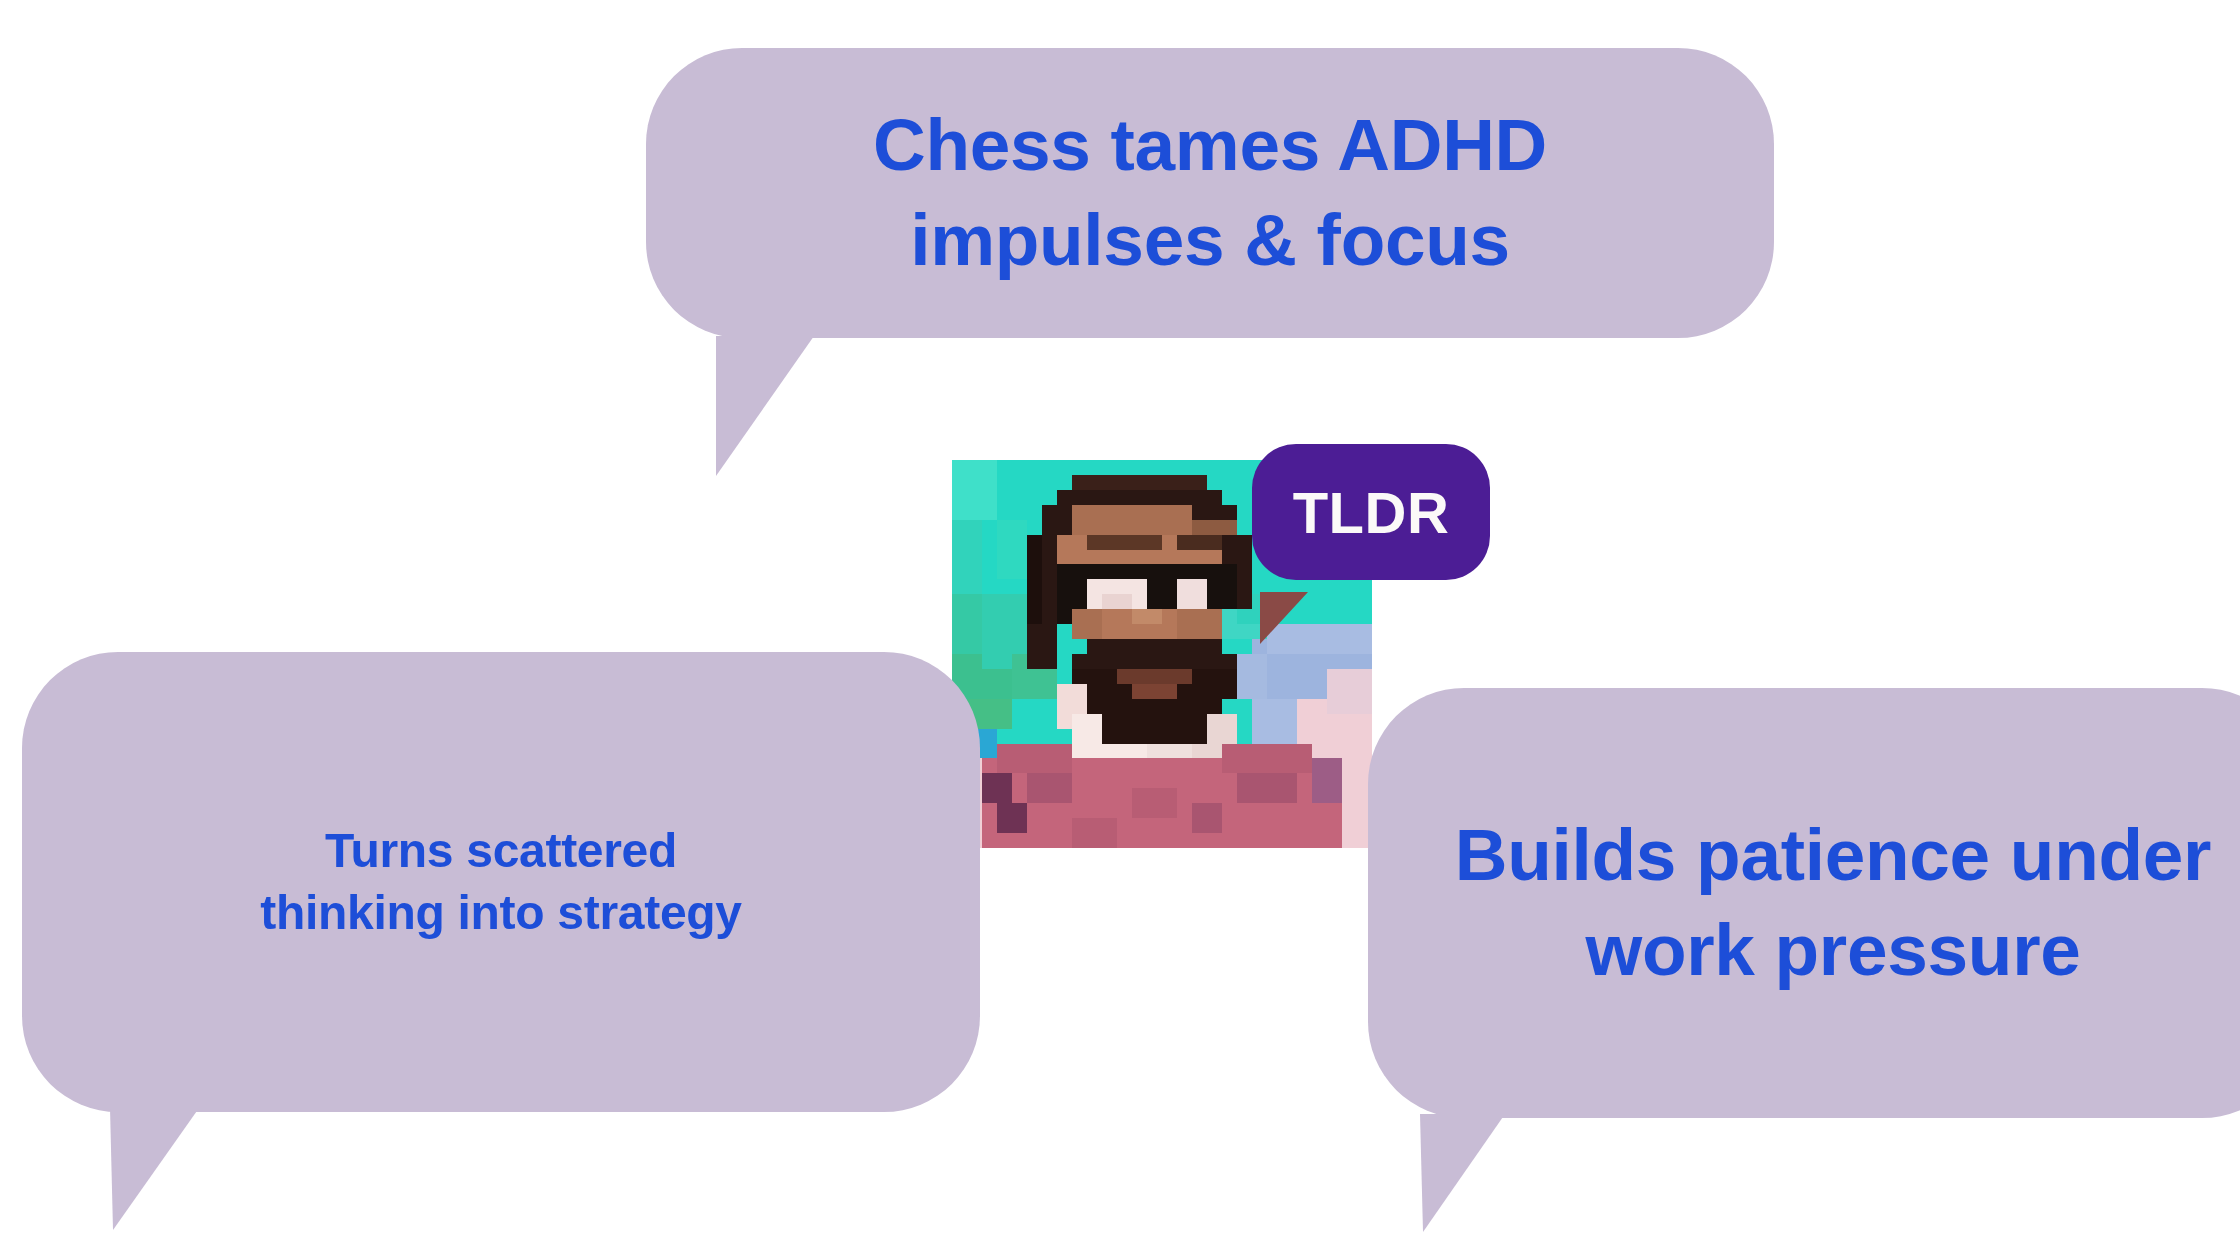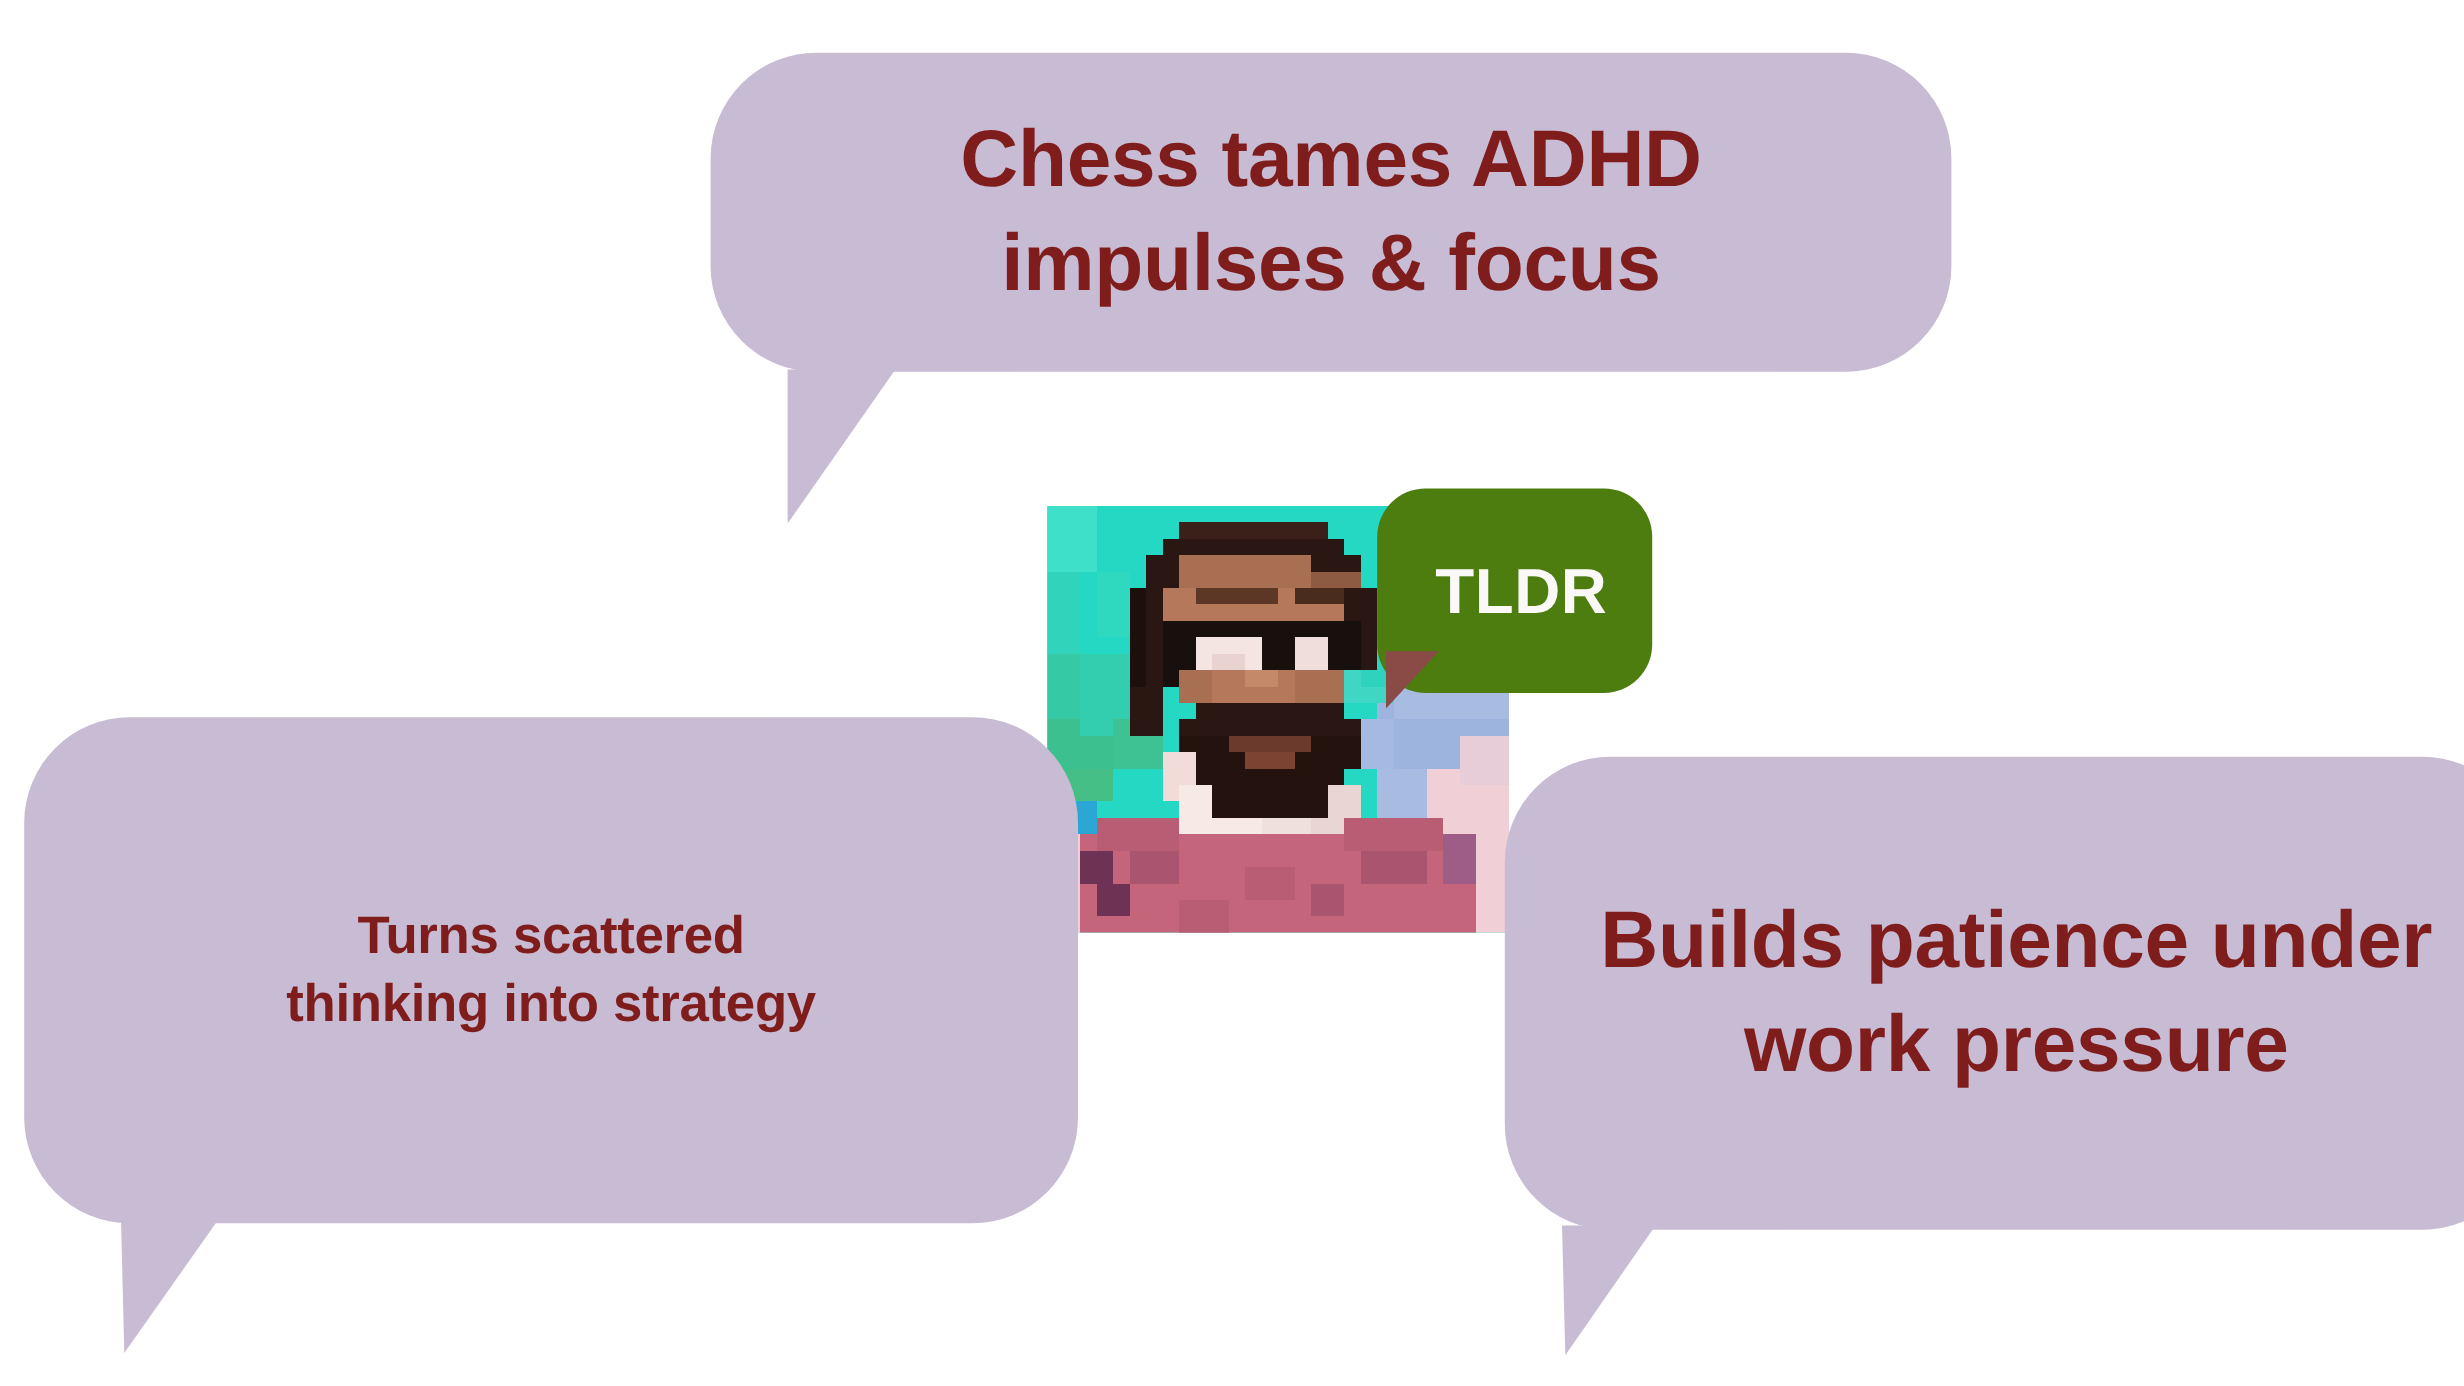--- a/index.html
+++ b/index.html
@@ -25,21 +25,21 @@
     position: absolute;
     background: #c8bcd5;
     border-radius: 96px;
     box-sizing: border-box;
     display: flex;
     align-items: center;
     justify-content: center;
     text-align: center;
   }
   .bubble-text {
-    color: #7f1d1d;
+    color: #1d4ed8;
     font-weight: 700;
     line-height: 1.30;
     letter-spacing: -0.3px;
     padding: 0 54px;
     white-space: pre-line;
   }
 
   
   .tail {
     position: absolute;
@@ -122,27 +122,26 @@
     left: 1252px;
     top: 444px;
     width: 238px;
     height: 180px;
     z-index: 6;
   }
   #tldr-body {
     position: absolute;
     left: 0; top: 0;
     width: 238px;
-    height: 186px;
-    background: #4d7c0f;
+    height: 136px;
+    background: #4c1d95;
     border-radius: 44px;
     display: flex;
     align-items: center;
     justify-content: center;
-    padding-left: 12px;
   }
   #tldr-label {
     color: #fbf9f8;
     font-size: 58px;
     font-weight: 700;
     letter-spacing: 0.5px;
   }
   #tldr-tail {
     position: absolute;
     left: 8px;

